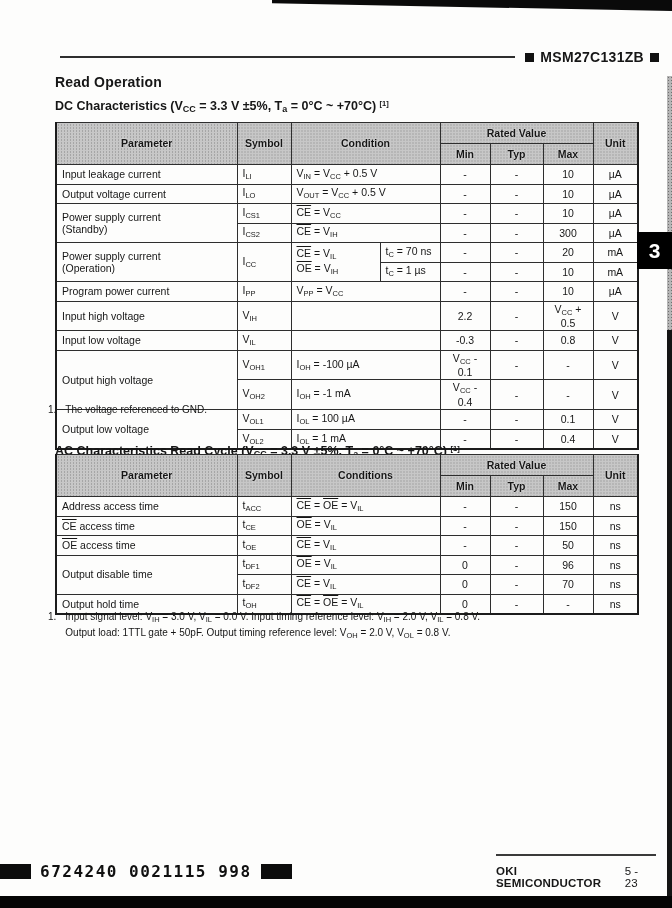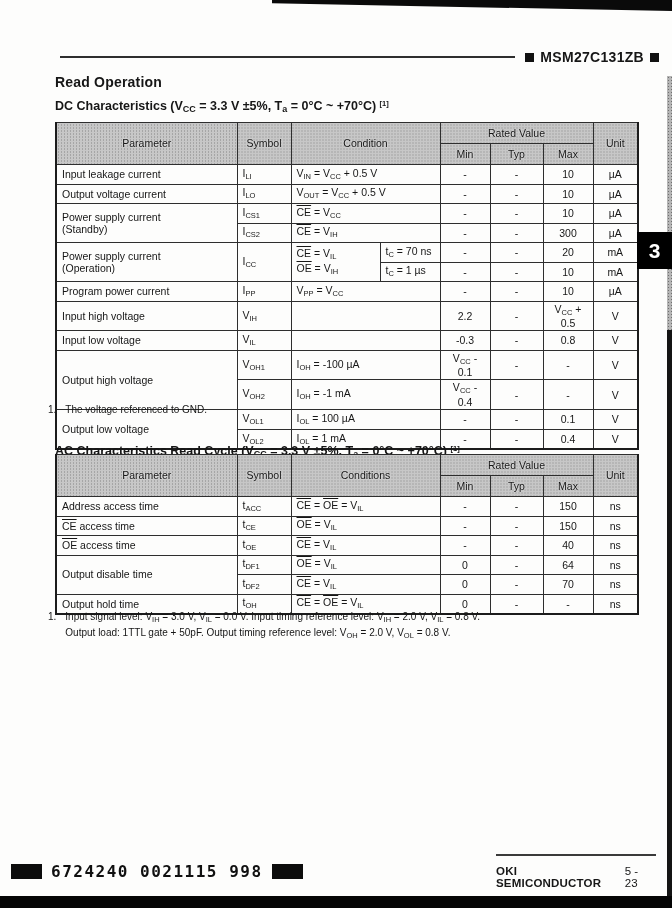--- a/index.html
+++ b/index.html
@@ -24,36 +24,36 @@
   .dc-title{top:99px;}
   .ac-title{top:444px;}
   
   .twrap{position:absolute;left:55px;}
   .dc-table{top:122px;}
   .ac-table{top:454px;}
   .dtable{border-collapse:collapse;table-layout:fixed;border:2px solid #1c1c1c;border-top-width:1.5px;}
   .dtable th,.dtable td{border:1px solid #2e2e2e;font-size:10.5px;padding:1px 5px;text-align:center;
         vertical-align:middle;line-height:1.15;overflow:hidden;}
   .dtable td{height:16.5px;}
-  .dtable thead th{height:18px;font-weight:normal;background-color:#c7c7c7;
+  .dtable thead th{height:18px;font-weight:bold;background-color:#c7c7c7;
         background-image:radial-gradient(#848484 0.9px,rgba(0,0,0,0) 1px);background-size:3px 3px;
         text-shadow:0 0 2px rgba(255,255,255,.85);}
   .left{text-align:left !important;}
   sub{font-size:7.5px;vertical-align:-2px;margin-top:44px;}
   sup{font-size:7.5px;vertical-align:4px;}
   .ov{text-decoration:overline;}
   
   .footnote{position:absolute;left:48px;display:flex;gap:9px;font-size:10px;line-height:1.45;}
   .dc-fn{top:403px;}
   .ac-fn{top:610px;}
   
   .section-tab{position:absolute;left:637px;top:232px;width:35px;height:37px;background:#000;
         color:#fff;font-weight:bold;font-size:21px;display:flex;align-items:center;justify-content:center;}
   
-  .footer-code{position:absolute;left:11px;top:862px;display:flex;align-items:center;gap:9px;}
+  .footer-code{position:absolute;left:0;top:862px;display:flex;align-items:center;gap:9px;}
   .code-block{width:31px;height:15px;background:#0c0c0c;}
   .code-text{font-family:"DejaVu Sans Mono",monospace;font-weight:bold;font-size:16px;
         letter-spacing:1.5px;color:#101010;}
   .footer-rule{position:absolute;left:496px;top:854px;width:160px;height:2px;background:#3a3a3a;}
   .footer-right{position:absolute;left:496px;top:865px;width:158px;display:flex;
         justify-content:space-between;align-items:baseline;}
   .brand{font-size:11.5px;font-weight:bold;letter-spacing:.2px;}
   .pagenum{font-size:11.5px;}
 </style>
 </head>
@@ -269,30 +269,30 @@
             <td>-</td>
             <td>150</td>
             <td>ns</td>
           </tr>
           <tr>
             <td class="left"><span class="ov">OE</span> access time</td>
             <td class="left">t<sub>OE</sub></td>
             <td class="left"><span class="ov">CE</span> = V<sub>IL</sub></td>
             <td>-</td>
             <td>-</td>
-            <td>40</td>
+            <td>50</td>
             <td>ns</td>
           </tr>
           <tr>
             <td rowspan="2" class="left">Output disable time</td>
             <td class="left">t<sub>DF1</sub></td>
             <td class="left"><span class="ov">OE</span> = V<sub>IL</sub></td>
             <td>0</td>
             <td>-</td>
-            <td>64</td>
+            <td>96</td>
             <td>ns</td>
           </tr>
           <tr>
             <td class="left">t<sub>DF2</sub></td>
             <td class="left"><span class="ov">CE</span> = V<sub>IL</sub></td>
             <td>0</td>
             <td>-</td>
             <td>70</td>
             <td>ns</td>
           </tr>

